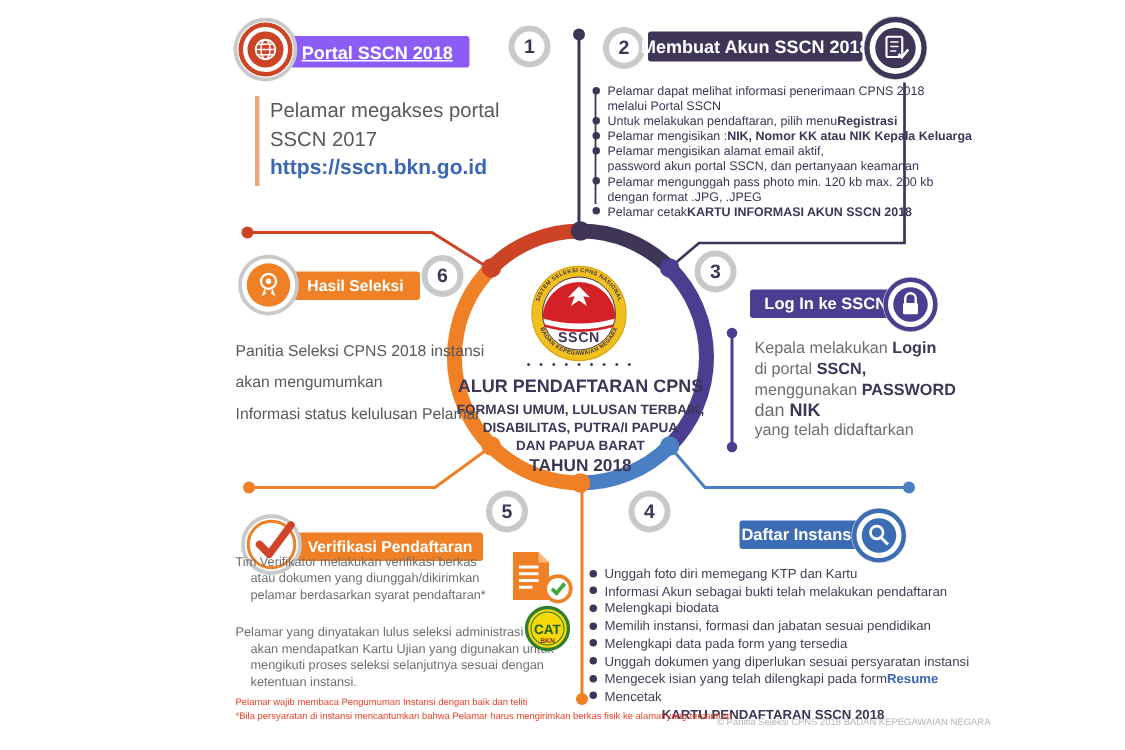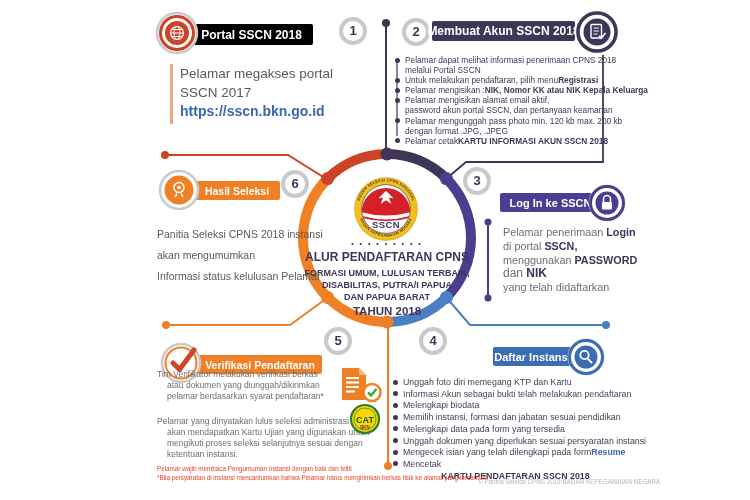--- a/index.html
+++ b/index.html
@@ -6,21 +6,21 @@
   .canvas{position:relative;width:750px;height:500px;background:#fff;overflow:hidden;
           font-family:"Liberation Sans",sans-serif;color:#3e3557;}
   .abs{position:absolute;}
   svg{display:block;}
   
   .num{position:absolute;width:20px;height:20px;border:4px solid #c9c9c9;border-radius:50%;
        background:#fff;color:#3e3557;font-weight:bold;font-size:13px;line-height:20px;text-align:center;}
   
   .badge{position:absolute;color:#fff;font-weight:bold;border-radius:2px;
          display:flex;align-items:center;justify-content:center;white-space:nowrap;}
-  .badge.red{background:#000000;}
+  .badge.red{background:#8b5cf6;text-decoration:underline;}
   .badge.navy{background:#3e3557;}
   .badge.purple{background:#4b3d8f;}
   .badge.blue{background:#3c6cb4;}
   .badge.orange{background:#f08026;}
   
   .blist{position:absolute;}
   .brow{display:flex;white-space:nowrap;align-items:flex-start;}
   .bdot{width:5px;height:5px;border-radius:50%;background:#3e3557;margin:2.5px 5px 0 0;flex:none;}
   .bdot.hid{visibility:hidden;}
   .b{font-weight:bold;}
@@ -185,21 +185,21 @@
 
   <div class="badge purple" style="left:500px;top:193px;width:101px;height:19px;font-size:11px">Log In ke SSCN</div>
   <svg class="abs" style="left:588px;top:184px" width="38" height="38" viewBox="0 0 38 38">
     <circle cx="19" cy="19" r="17.8" fill="none" stroke="#d9d9d9" stroke-width="1.2"></circle>
     <circle cx="19" cy="19" r="16.5" fill="#fff" stroke="#4b3d8f" stroke-width="3"></circle>
     <circle cx="19" cy="19" r="11.5" fill="#4b3d8f"></circle>
     <path d="M15.5,18 v-3 a3.5,3.5 0 0 1 7,0 v3" fill="none" stroke="#fff" stroke-width="1.6"></path>
     <rect x="14" y="18" width="10" height="7.5" rx="1" fill="#fff"></rect>
   </svg>
   <div class="abs" style="left:503px;top:226px">
-    <div class="soft-line" style="position:static;font-size:10.8px;line-height:13.8px"><span>Pelamar penerimaan </span><span class="navy-b">Login</span></div>
+    <div class="soft-line" style="position:static;font-size:10.8px;line-height:13.8px"><span>Kepala melakukan </span><span class="navy-b">Login</span></div>
     <div class="soft-line" style="position:static;font-size:10.8px;line-height:13.8px"><span>di portal </span><span class="navy-b">SSCN,</span></div>
     <div class="soft-line" style="position:static;font-size:10.8px;line-height:13.8px"><span>menggunakan </span><span class="navy-b">PASSWORD</span></div>
     <div class="soft-line" style="position:static;font-size:12px;line-height:13.8px"><span>dan </span><span class="navy-b">NIK</span></div>
     <div class="soft-line" style="position:static;font-size:10.8px;line-height:13.8px"><span>yang telah didaftarkan</span></div>
   </div>
 
   <div class="badge orange" style="left:194px;top:181px;width:86px;height:19px;font-size:10.5px">Hasil Seleksi</div>
   <svg class="abs" style="left:158px;top:169px" width="42" height="42" viewBox="0 0 42 42">
     <circle cx="21" cy="21" r="19" fill="#fff" stroke="#c9c9c9" stroke-width="2.5"></circle>
     <circle cx="21" cy="21" r="14.5" fill="#f08026"></circle>

